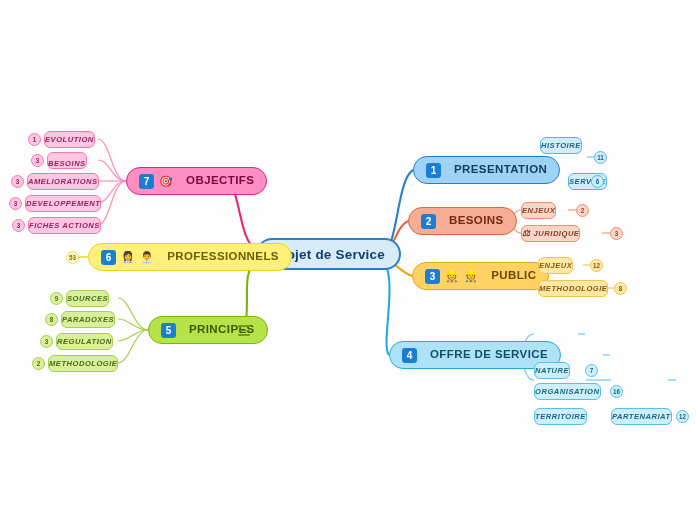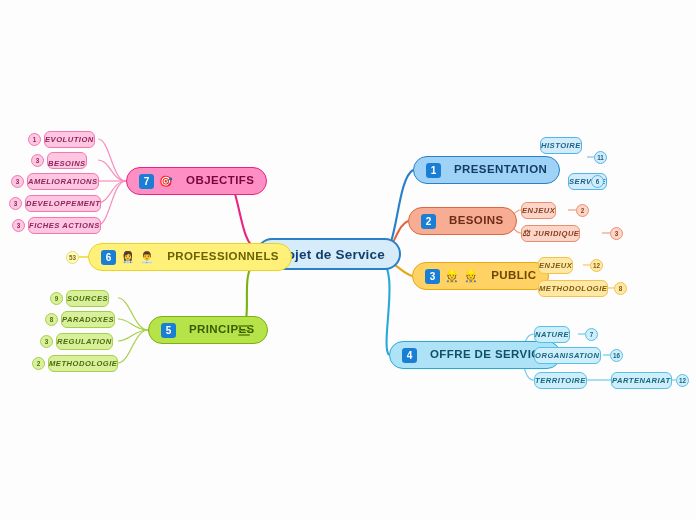--- a/index.html
+++ b/index.html
@@ -80,21 +80,21 @@
     font-weight:bold;
     box-sizing:border-box;
     letter-spacing:0;
   }
 
   .emoji{font-size:11px;line-height:1;flex:none;}
   .emoji-sm{font-size:9px;line-height:1;flex:none;}
   .c-blue2  {background:#d2ecfc;border:1.4px solid #51b5e8;color:#1d6184;}
   .c-bluemid{background:#9fd2f7;border:1.6px solid #2a7fc9;color:#123e63;}
   .c-cyan   {background:#aee3f7;border:1.6px solid #27a9d8;color:#0f4f68;}
-  .c-cyan2  {background:#cfeefb;border:1.4px solid #54c2e6;color:#15667f;}
+  .c-cyan2  {background:#cfeefb;border:1.4px solid #54c2e6;color:#15667f;margin-top:36px;}
   .c-salmon {background:#f6ad93;border:1.6px solid #e0663c;color:#6e2b16;}
   .c-salmon2{background:#fbd6c8;border:1.4px solid #ea8f6d;color:#8a3c1e;}
   .c-amber  {background:#ffd263;border:1.6px solid #e8a615;color:#6b4703;}
   .c-amber2 {background:#ffe8a6;border:1.4px solid #f0c44a;color:#7d5a09;}
   .c-yellow {background:#fff07a;border:1.6px solid #e8d522;color:#6b6105;}
   .c-yellow2{background:#fffbc4;border:1.4px solid #e8de63;color:#7a7108;}
   .c-pink   {background:#fe8fc5;border:1.6px solid #e8247e;color:#78063b;}
   .c-pink2  {background:#ffc6e2;border:1.4px solid #f478b0;color:#8c2459;}
   .c-green  {background:#b6e24a;border:1.6px solid #79b311;color:#3c5a06;}
   .c-green2 {background:#d8f09a;border:1.4px solid #a8cf4c;color:#4d6a10;}
@@ -220,21 +220,21 @@
     <span class="label">OFFRE DE SERVICE</span>
   </div>
   <div class="node leaf c-cyan2" style="left:534px;top:326px;">
     <span>NATURE</span>
   </div>
   <div class="count c-cyan2" style="left:585px;top:328px;">7</div>
   <div class="node leaf c-cyan2" style="left:534px;top:347px;">
     <span>ORGANISATION</span>
   </div>
   <div class="count c-cyan2" style="left:610px;top:349px;">16</div>
-  <div class="node leaf c-cyan2" style="left:534px;top:372px;border-radius:7px;">
+  <div class="node leaf c-cyan2" style="left:534px;top:372px;">
     <span>TERRITOIRE</span>
   </div>
   <div class="node leaf c-cyan2" style="left:611px;top:372px;justify-content:flex-end;">
     <span>PARTENARIAT</span>
   </div>
   <div class="count c-cyan2" style="left:676px;top:374px;">12</div>
 
   <div class="node main c-pink" style="left:126px;top:167px;">
     <span class="numbox">7</span>
     <span class="emoji">🎯</span>

